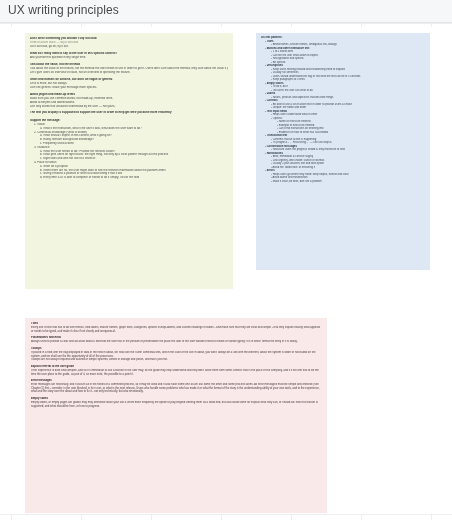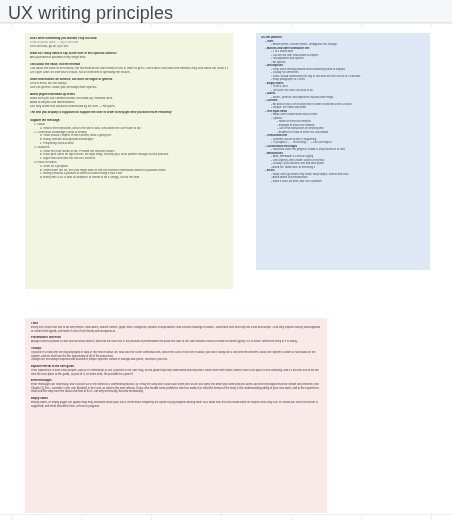--- a/index.html
+++ b/index.html
@@ -49,21 +49,21 @@
     height: 23px;
     background: #f6f7f8;
     border-bottom: 1px solid #e2e4e6;
     box-sizing: border-box;
     z-index: 4;
   }
   #title-text {
     position: absolute;
     left: 8px;
     top: 3px;
-    font-size: 18px;
+    font-size: 12px;
     font-weight: 400;
     color: #4a4a4a;
     letter-spacing: 0.1px;
     white-space: nowrap;
   }
 
   
   #sheet {
     position: absolute;
     left: 11px;

